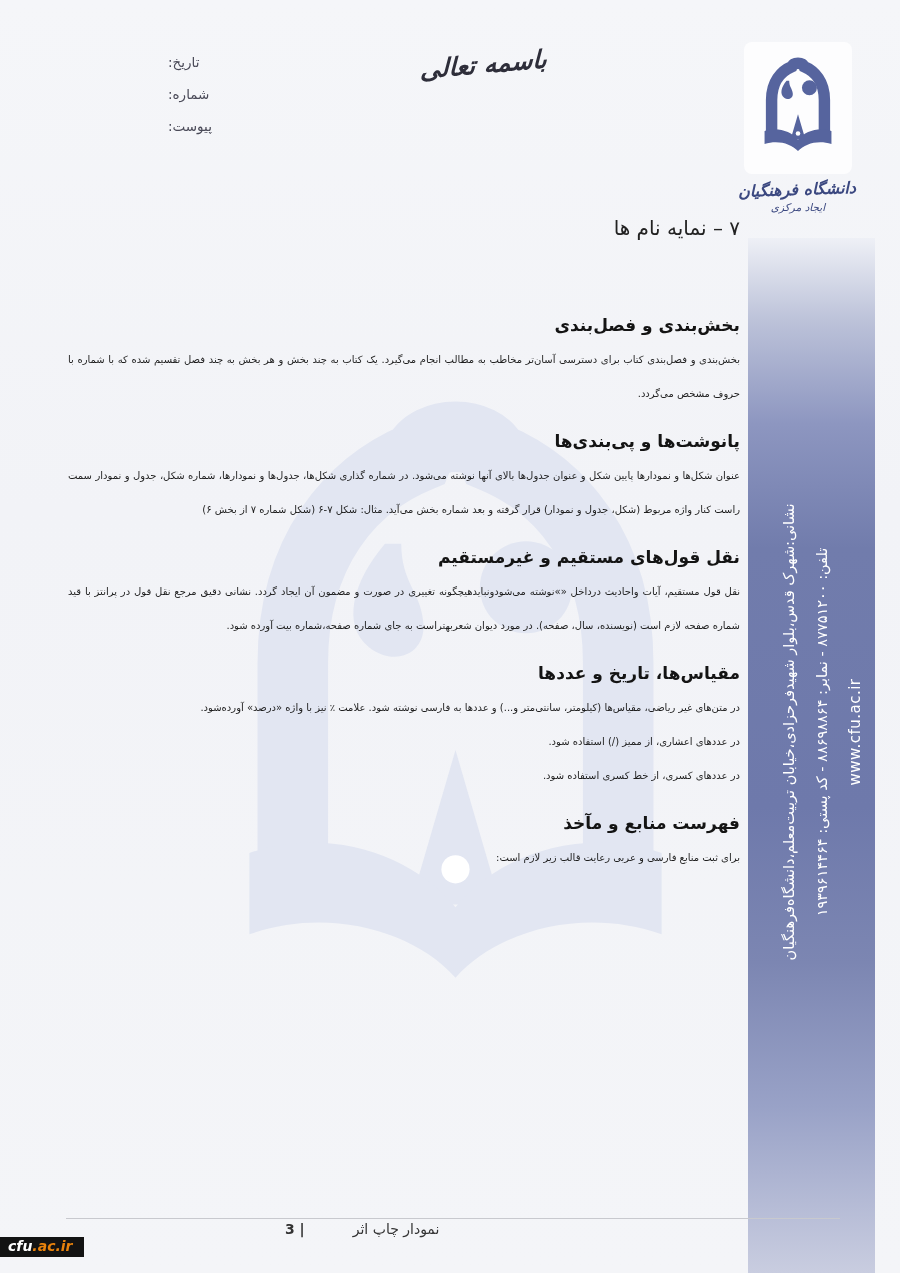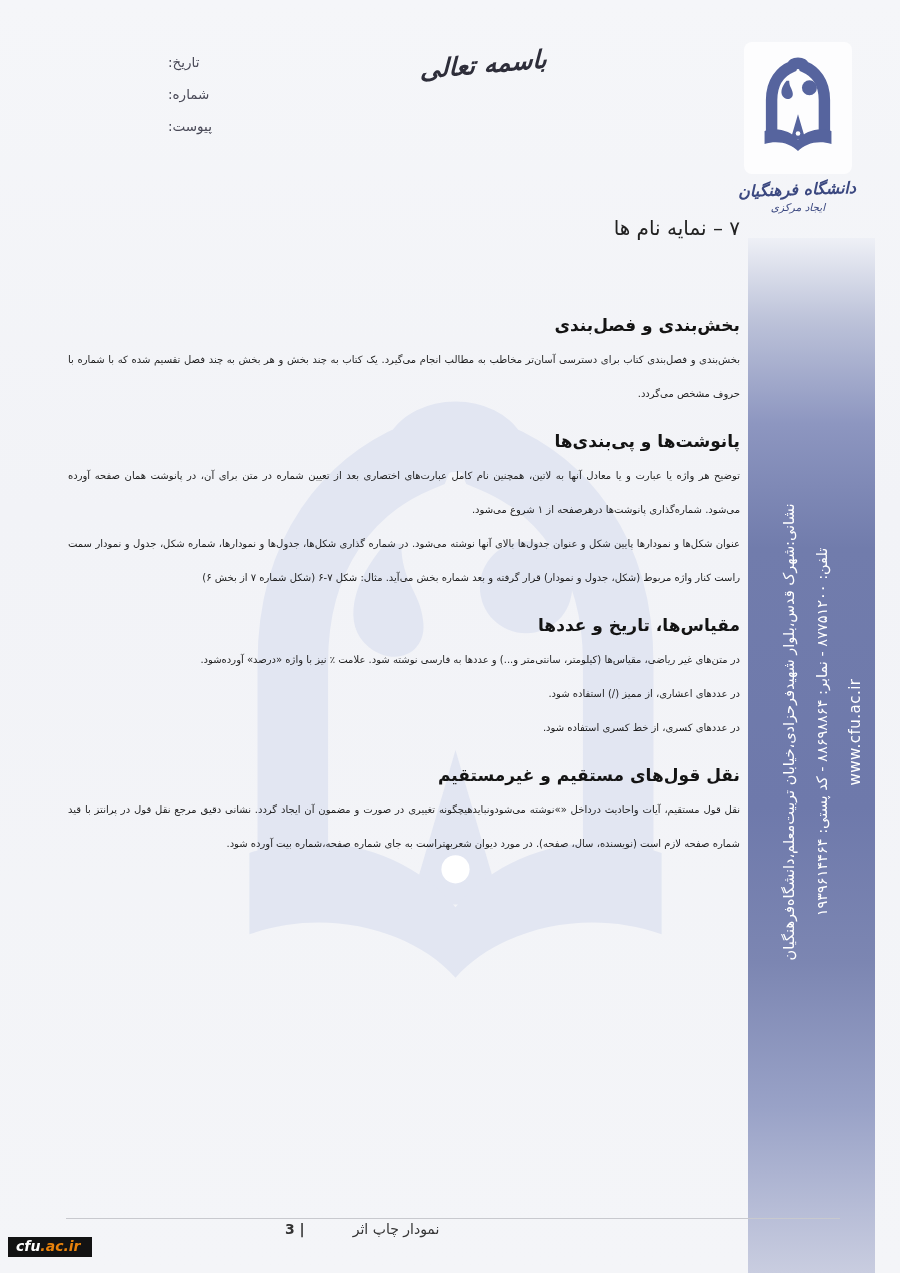--- a/index.html
+++ b/index.html
@@ -97,21 +97,20 @@
     font-size:14px; color:#333;
   }
   .footer .pnum { font-weight:bold; direction:ltr; unicode-bidi:isolate; }
 
   
   .cfu-badge {
     position:absolute; left:0; top:1237px; z-index:3;
     background:#131313; padding:1px 12px 3px 8px;
     font-style:italic; font-weight:bold; font-size:14px;
     direction:ltr;
-    margin-left:8px;
   }
   .cfu-badge .w { color:#ffffff; }
   .cfu-badge .o { color:#e8820c; }
 </style>
 </head>
 <body>
 
 <svg width="0" height="0" style="position:absolute" aria-hidden="true">
   <symbol id="emblem" viewBox="0 0 100 118">
     <path d="M20 88 L20 50 C20 29 31 17 43 12 C45 7 55 7 57 12 C69 17 80 29 80 50 L80 88" fill="none" stroke="currentColor" stroke-width="13"></path>
@@ -153,39 +152,42 @@
 
   <div class="content">
 
     <div class="sec">
       <h3>بخش‌بندی و فصل‌بندی</h3>
       <p>بخش‌بندی و فصل‌بندی کتاب برای دسترسی آسان‌تر مخاطب به مطالب انجام می‌گیرد. یک کتاب به چند بخش و هر بخش به چند فصل تقسیم شده که با شماره با حروف مشخص می‌گردد.</p>
     </div>
 
     <div class="sec">
       <h3>پانوشت‌ها و پی‌بندی‌ها</h3>
-      <p>توضیح هر واژه یا عبارت و یا معادل آنها به لاتین، همچنین نام کامل عبارت‌های اختصاری بعد از تعیین شماره در متن برای آن، در پانوشت همان صفحه آورده می‌شود. شماره‌گذاری پانوشت‌ها درهرصفحه از ۱ شروع می‌شود.</p>
     </div>
 
     <div class="sec">
       <p>عنوان شکل‌ها  و نمودارها پایین شکل و عنوان جدول‌ها بالای آنها نوشته می‌شود. در شماره گذاری شکل‌ها، جدول‌ها و نمودارها،  شماره شکل، جدول و نمودار سمت راست کنار واژه مربوط (شکل، جدول و نمودار) قرار گرفته و بعد شماره بخش می‌آید. مثال: شکل ۷-۶ (شکل شماره ۷ از بخش ۶)</p>
+    </div>
+
+    <div class="sec">
+      <h3>نقل قول‌های مستقیم و غیرمستقیم</h3>
+      <p>نقل قول مستقیم، آیات واحادیث درداخل «»نوشته می‌شودونبایدهیچگونه تغییری در صورت و مضمون آن ایجاد گردد. نشانی دقیق مرجع نقل قول در پرانتز با قید شماره صفحه لازم است (نویسنده، سال، صفحه). در مورد دیوان شعربهتراست به جای شماره صفحه،شماره بیت آورده شود.</p>
     </div>
 
     <div class="sec">
       <h3>مقیاس‌ها، تاریخ و عددها</h3>
       <p>در متن‌های غیر ریاضی، مقیاس‌ها (کیلومتر، سانتی‌متر و...) و عددها به فارسی نوشته شود. علامت ٪ نیز با واژه «درصد» آورده‌شود.</p>
       <p>در عددهای اعشاری، از ممیز (/) استفاده شود.</p>
       <p>در عددهای کسری، از خط کسری استفاده شود.</p>
     </div>
 
     <div class="sec">
-      <h3>نقل قول‌های مستقیم و غیرمستقیم</h3>
-      <p>نقل قول مستقیم، آیات واحادیث درداخل «»نوشته می‌شودونبایدهیچگونه تغییری در صورت و مضمون آن ایجاد گردد. نشانی دقیق مرجع نقل قول در پرانتز با قید شماره صفحه لازم است (نویسنده، سال، صفحه). در مورد دیوان شعربهتراست به جای شماره صفحه،شماره بیت آورده شود.</p>
-    </div>
-
+      <h3>فهرست منابع و مآخذ</h3>
+      <p>برای ثبت منابع فارسی و عربی رعایت قالب زیر لازم است:</p>
+    </div>
 
   </div>
 
   <div class="band-text">
     <div class="bline">نشانی:شهرک قدس،بلوار شهیدفرحزادی،خیابان تربیت‌معلم،دانشگاه‌فرهنگیان</div>
     <div class="bline">تلفن: ۸۷۷۵۱۲۰۰ - نمابر: ۸۸۶۹۸۸۶۴ - کد پستی: ۱۹۳۹۶۱۴۴۶۴</div>
     <div class="bline burl">www.cfu.ac.ir</div>
   </div>
 
   <div class="footer-rule"></div>

